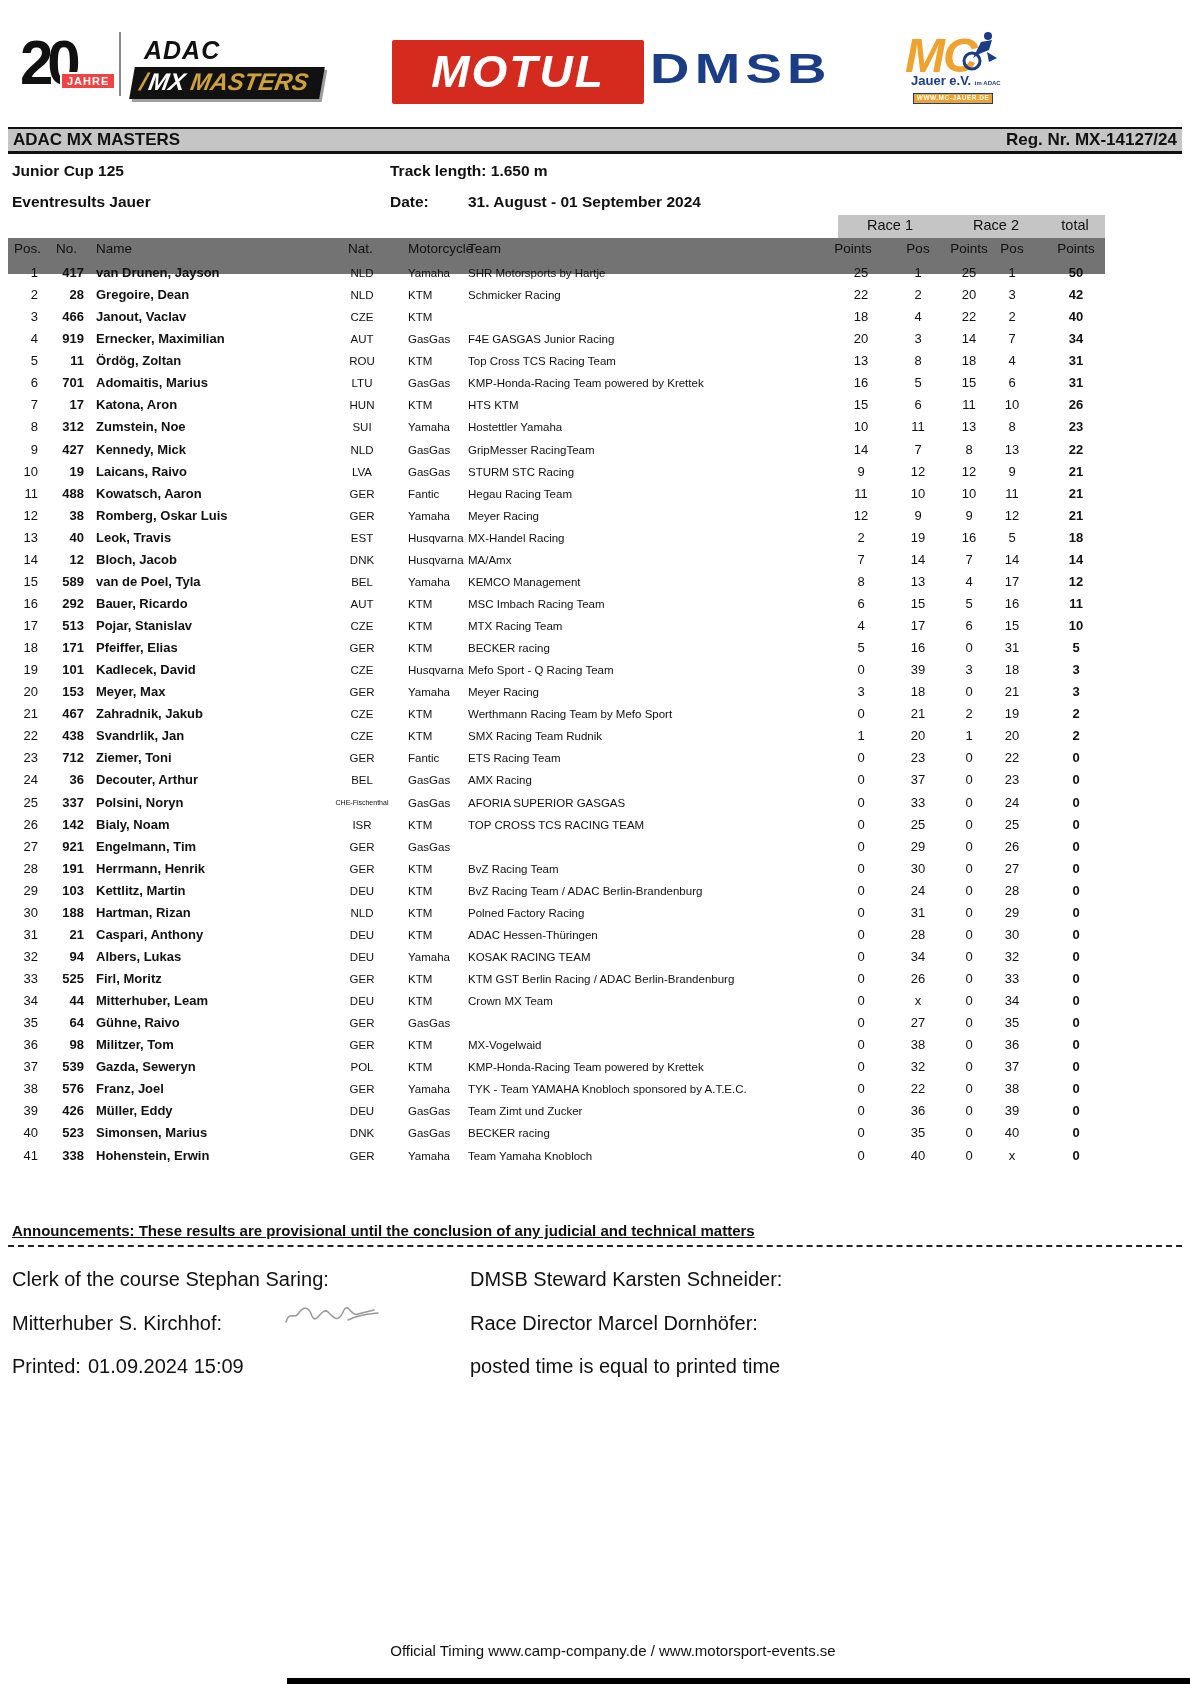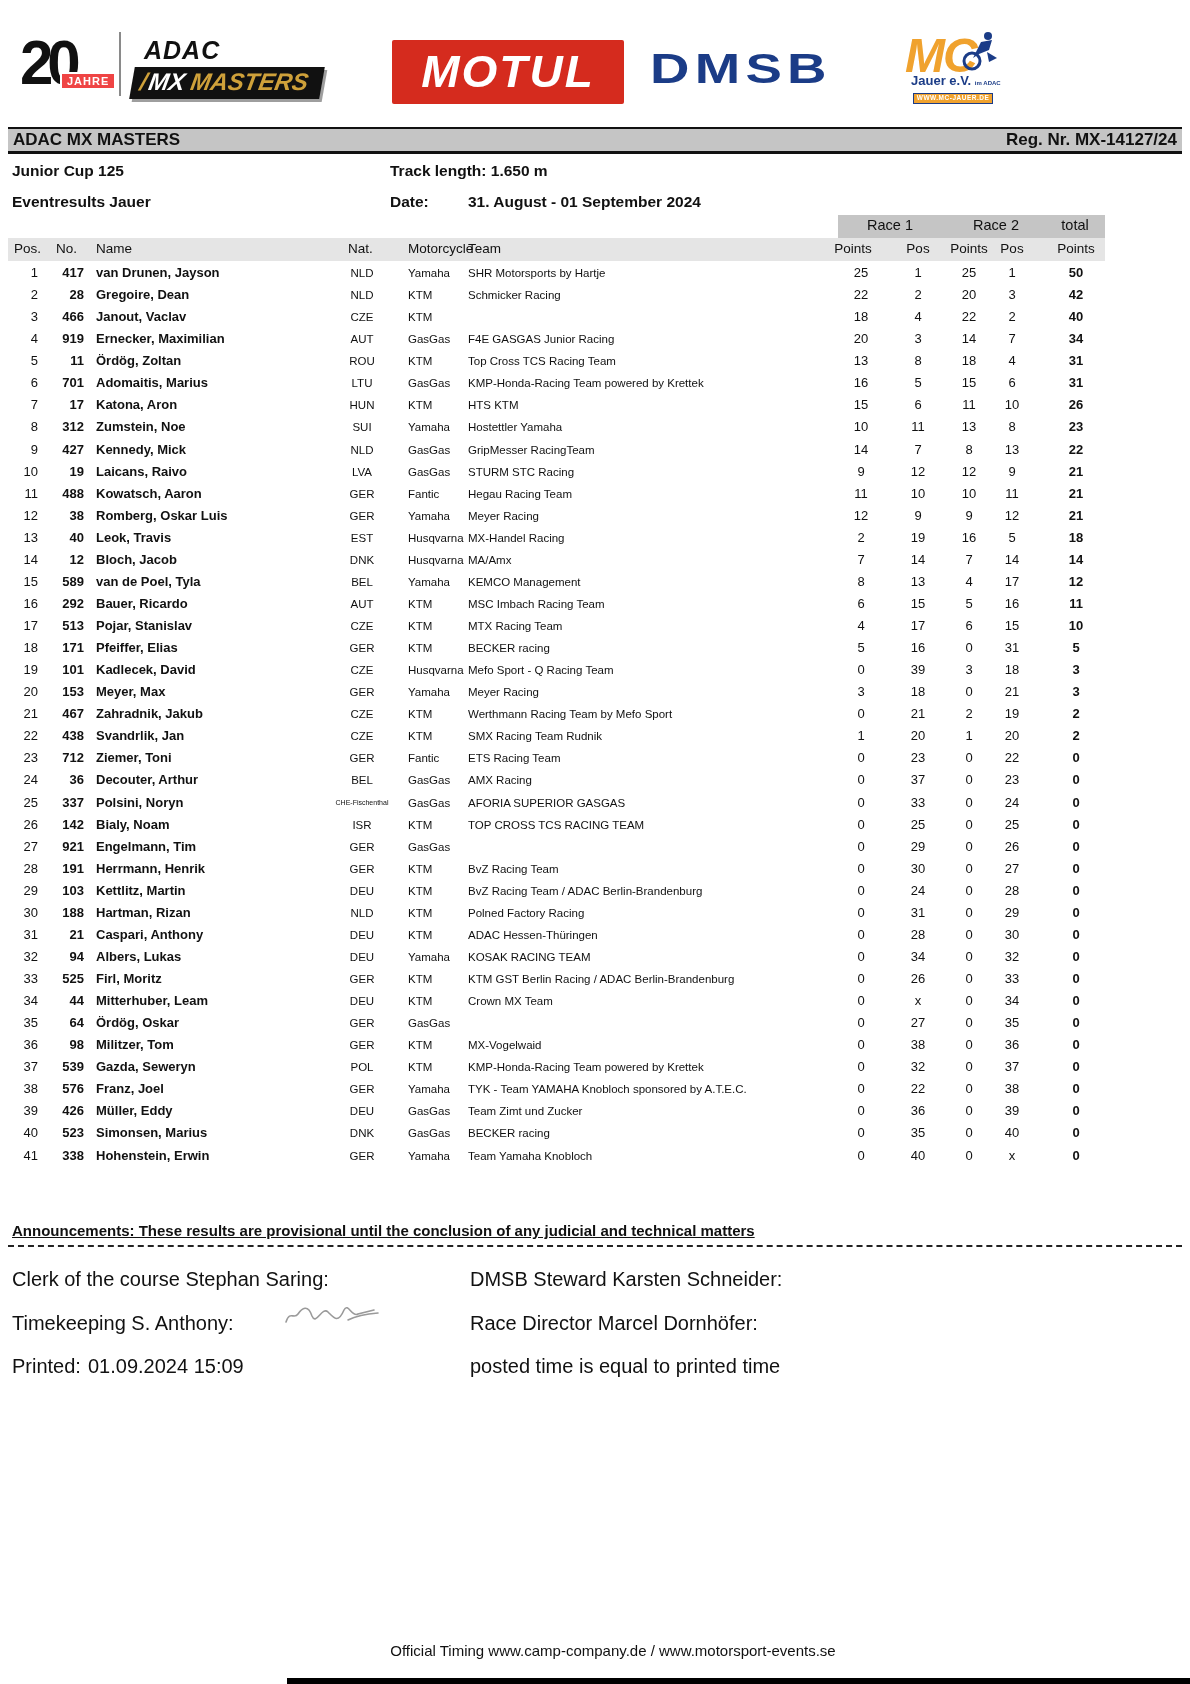--- a/index.html
+++ b/index.html
@@ -11,21 +11,21 @@
   .jahre-20 { font-size:60px; font-weight:bold; letter-spacing:-6px; line-height:58px; color:#111; transform:scaleY(1.05); }
   .jahre-box { position:absolute; left:40px; top:38px; background:#ef4444; color:#fff; font-size:11px; font-weight:bold; letter-spacing:1px; padding:1px 5px; border:2px solid #fff; }
   .logo-sep { position:absolute; left:119px; top:32px; width:2px; height:64px; background:#8a8a8a; }
   .logo-adac { position:absolute; left:132px; top:36px; }
   .adac-top { font-size:25px; font-weight:bold; font-style:italic; letter-spacing:1px; padding-left:12px; }
   .mx-box { display:inline-block; background:#111; transform:skewX(-10deg); padding:1px 14px 3px 8px; margin-top:2px; box-shadow:3px 3px 0 #9e9e9e; }
   .mx-box .inner { display:inline-block; transform:skewX(0deg); font-style:italic; font-weight:bold; font-size:24px; letter-spacing:0px; }
   .mx-slash { color:#cfa13a; margin-right:2px; }
   .mx-white { color:#fff; margin-right:6px; }
   .mx-gold { color:#cfa13a; }
-  .logo-motul { position:absolute; left:392px; top:40px; width:232px; height:64px; background:#d52b1e; border-radius:2px; display:flex; align-items:center; justify-content:center; }
+  .logo-motul { position:absolute; left:392px; top:40px; width:252px; height:64px; background:#d52b1e; border-radius:2px; display:flex; align-items:center; justify-content:center; }
   .motul-text { color:#fff; font-weight:bold; font-style:italic; font-size:46px; letter-spacing:2px; transform:scaleY(0.95); }
   .logo-dmsb { position:absolute; left:650px; top:44px; }
   .dmsb-text { color:#1b3c87; font-weight:bold; font-size:52px; letter-spacing:5px; transform:scale(1.05,0.82); transform-origin:left top; }
   .logo-mc { position:absolute; left:903px; top:30px; width:100px; text-align:center; line-height:1; }
   .mc-top { position:relative; height:44px; }
   .mc-mc { position:absolute; left:2px; top:2px; font-size:48px; font-weight:bold; font-style:italic; color:#f0a22e; letter-spacing:-2px; }
   .mc-rider { position:absolute; right:0px; top:-2px; }
   .mc-jauer { font-size:13px; font-weight:bold; color:#1b3c87; text-align:left; padding-left:8px; }
   .mc-adac { font-size:6px; font-weight:bold; color:#1b3c87; }
   .mc-banner { display:inline-block; margin-top:2px; background:#f0a22e; border:1px solid #1b3c87; color:#fff; font-size:6.5px; font-weight:bold; letter-spacing:0.5px; padding:1px 3px; }
@@ -33,21 +33,21 @@
   
   .title-bar { position:absolute; left:8px; right:8px; top:127px; height:27px; background:#c5c5c5; border-top:2px solid #111; border-bottom:3px solid #111; display:flex; justify-content:space-between; align-items:center; padding:0 5px; }
   .title-bar .t { font-size:17px; font-weight:bold; }
 
   
   .info { position:absolute; font-size:15.5px; font-weight:bold; white-space:nowrap; }
 
   
   .race-bar { position:absolute; left:838px; top:215px; width:267px; height:23px; background:#c5c5c5; }
   .race-bar span { position:absolute; top:2px; transform:translateX(-50%); font-size:14.5px; }
-  .col-bar { position:absolute; left:8px; top:238px; width:1097px; height:23px; background:#e5e5e5; }
+  .col-bar { position:absolute; left:8px; top:238px; width:1097px; height:36px; background:#737373; }
   .col-bar span { position:absolute; top:3px; font-size:13.5px; white-space:nowrap; }
   .col-bar .ctr { transform:translateX(-50%); }
 
   
   .rows { position:absolute; left:8px; top:262px; width:1174px; }
   .row { position:relative; height:22.07px; line-height:22px; white-space:nowrap; }
   .row span { position:absolute; top:0; }
   .c-pos   { left:0; width:30px; text-align:right; font-size:13px; }
   .c-no    { left:36px; width:40px; text-align:right; font-size:13px; font-weight:bold; }
   .c-name  { left:88px; font-size:13px; font-weight:bold; }
@@ -611,21 +611,21 @@
       <span class="c-r1pts">0</span>
       <span class="c-r1pos">x</span>
       <span class="c-r2pts">0</span>
       <span class="c-r2pos">34</span>
       <span class="c-total">0</span>
     </div>
 
     <div class="row">
       <span class="c-pos">35</span>
       <span class="c-no">64</span>
-      <span class="c-name">Ördög, Oskar</span>
+      <span class="c-name">Gühne, Raivo</span>
       <span class="c-nat">GER</span>
       <span class="c-moto">GasGas</span>
       <span class="c-team"></span>
       <span class="c-r1pts">0</span>
       <span class="c-r1pos">27</span>
       <span class="c-r2pts">0</span>
       <span class="c-r2pos">35</span>
       <span class="c-total">0</span>
     </div>
 
@@ -713,21 +713,21 @@
       <span class="c-total">0</span>
     </div>
   </div>
 
   <div class="announce">Announcements: These results are provisional until the conclusion of any judicial and technical matters</div>
   <div class="dash-line"></div>
 
   <div class="sig-line" style="left:12px;  top:1268px;">Clerk of the course Stephan Saring:</div>
   <div class="sig-line" style="left:470px; top:1268px;">DMSB Steward Karsten Schneider:</div>
 
-  <div class="sig-line" style="left:12px;  top:1312px;">Timekeeping S. Anthony:</div>
+  <div class="sig-line" style="left:12px;  top:1312px;">Mitterhuber S. Kirchhof:</div>
   <svg class="signature" width="110" height="38" viewBox="0 0 110 38">
     <path d="M8 26 C12 14, 16 24, 20 18 S 30 8, 34 20 C 38 30, 44 10, 50 16 S 60 28, 66 14 C 70 6, 74 22, 80 18 L 96 14 M 70 24 C 78 20, 88 18, 100 17" fill="none" stroke="#9a9a9a" stroke-width="1.6" stroke-linecap="round"></path>
   </svg>
   <div class="sig-line" style="left:470px; top:1312px;">Race Director Marcel Dornhöfer:</div>
 
   <div class="sig-line" style="left:12px;  top:1355px;">Printed:</div>
   <div class="sig-line" style="left:88px;  top:1355px;">01.09.2024 15:09</div>
   <div class="sig-line" style="left:470px; top:1355px;">posted time is equal to printed time</div>
 
   <div class="footer-line">Official Timing www.camp-company.de / www.motorsport-events.se</div>

